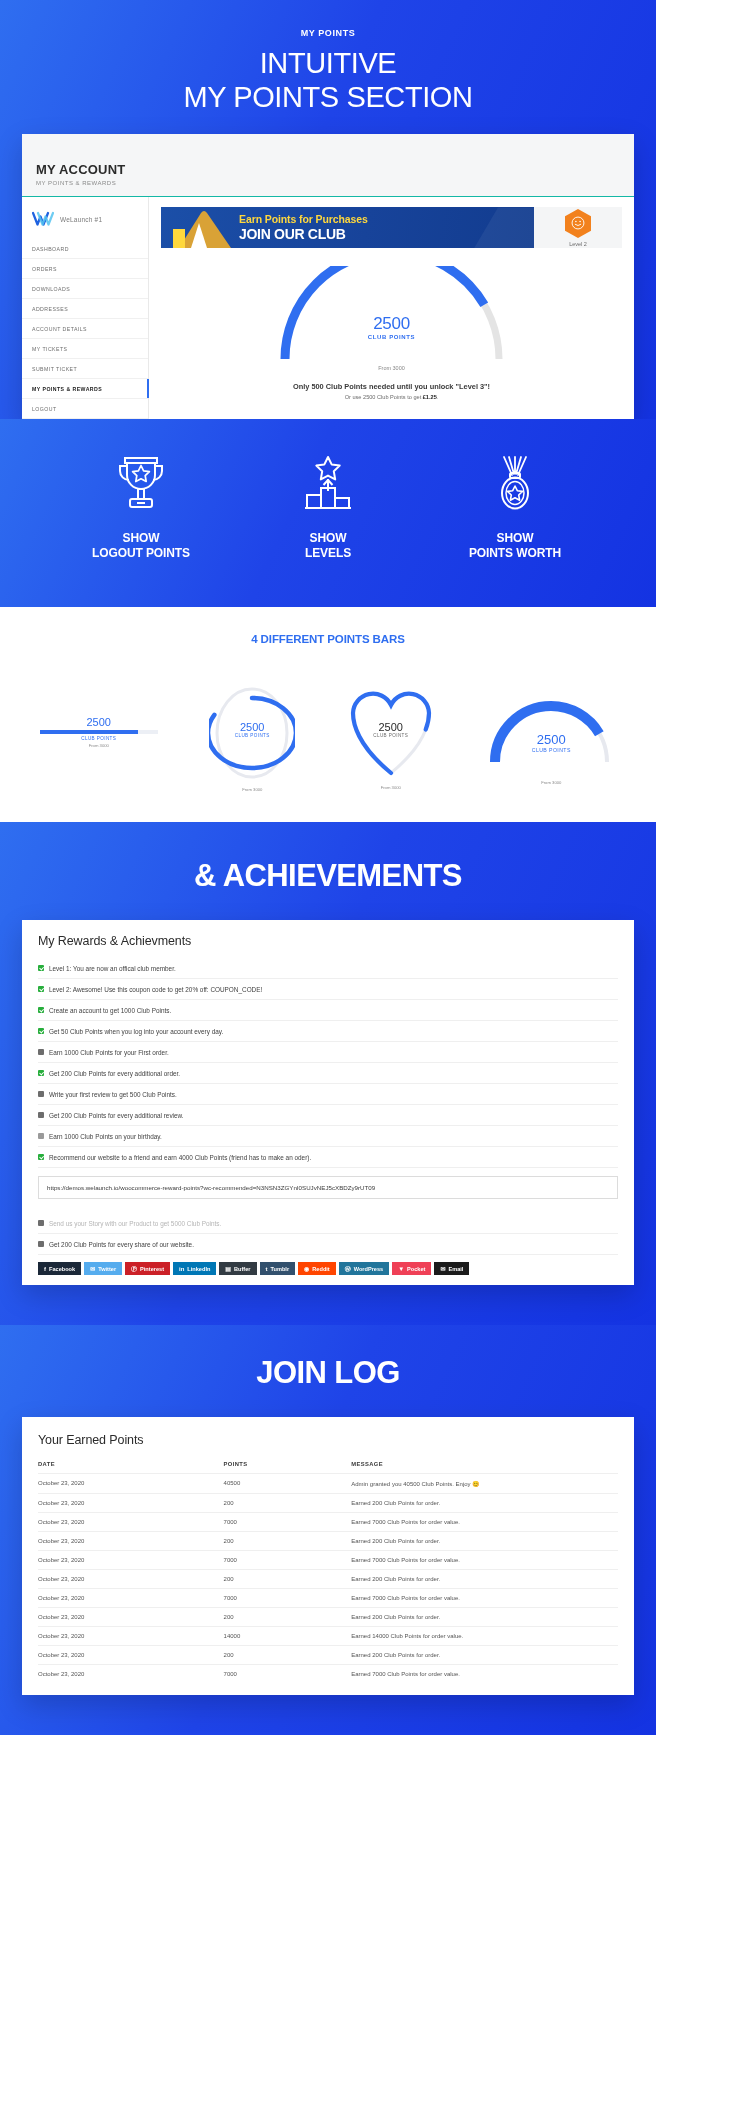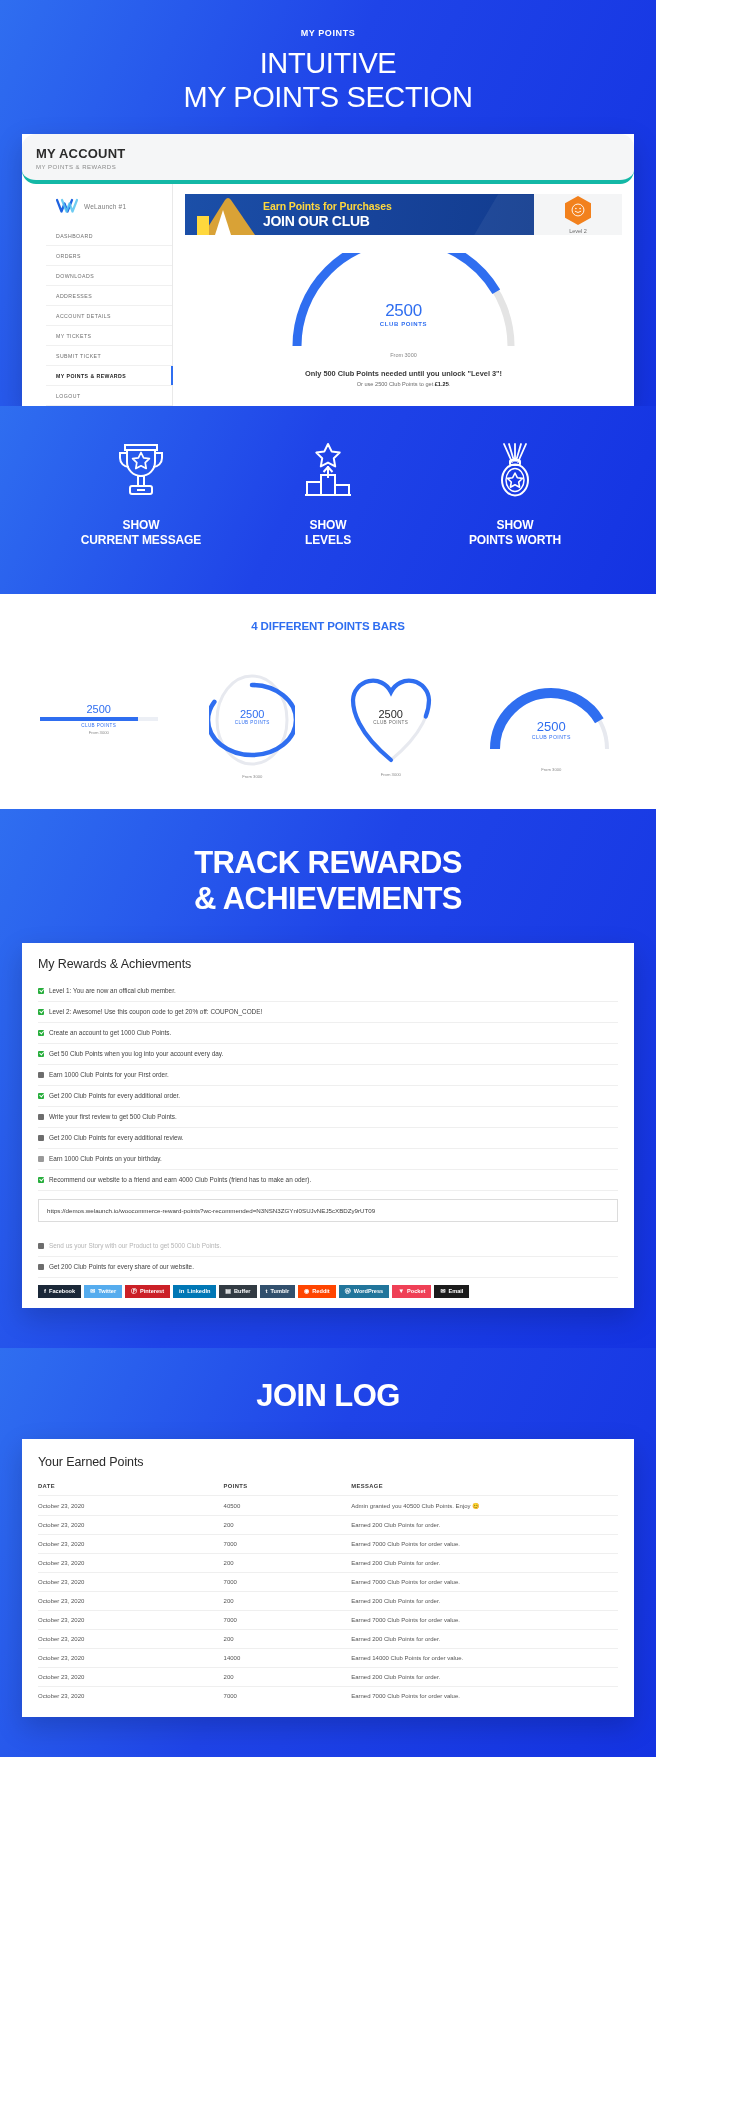--- a/index.html
+++ b/index.html
@@ -39,37 +39,36 @@
 
   
   .acct-card {
     margin: 20px 22px 0 22px;
     background: #fff;
     box-shadow: 0 10px 26px rgba(0,0,0,0.18);
     overflow: hidden;
   }
   .acct-head {
     background: #f5f6f7;
-    padding: 12px 14px 10px 14px;
-    border-bottom: 4px solid #14b8a6;
-    border-radius: 14px;
+    padding: 28px 14px 10px 14px;
+    border-bottom: 1px solid #14b8a6;
   }
   .acct-head h2 {
     font-size: 13px;
     font-weight: 700;
     color: #2b2b2b;
     letter-spacing: 0.2px;
   }
   .acct-head .sub {
     font-size: 6px;
     color: #8a8a8a;
     letter-spacing: 0.5px;
     margin-top: 3px;
   }
-  .acct-body { display: flex; min-height: 190px; margin-left: 24px; }
+  .acct-body { display: flex; min-height: 190px; }
   .acct-side {
     width: 127px;
     border-right: 1px solid #e9e9e9;
     padding: 14px 0 0 0;
     flex-shrink: 0;
   }
   .brand-row {
     display: flex;
     align-items: center;
     gap: 6px;
@@ -364,21 +363,21 @@
           <path d="M16 8 h28 v12 a14 14 0 0 1 -28 0 z" fill="none" stroke="#fff" stroke-width="2"></path>
           <path d="M16 11 h-7 v5 a9 9 0 0 0 9 9" fill="none" stroke="#fff" stroke-width="2"></path>
           <path d="M44 11 h7 v5 a9 9 0 0 1 -9 9" fill="none" stroke="#fff" stroke-width="2"></path>
           <path d="M30 10.5 l2.6 5.3 5.8 .8 -4.2 4.1 1 5.8 -5.2-2.7 -5.2 2.7 1-5.8 -4.2-4.1 5.8-.8z" fill="none" stroke="#fff" stroke-width="1.7" stroke-linejoin="round"></path>
           <path d="M27 34 h6 v10 h-6 z" fill="none" stroke="#fff" stroke-width="2"></path>
           <rect x="19" y="44" width="22" height="8" rx="2" fill="none" stroke="#fff" stroke-width="2"></rect>
           <line x1="26" y1="48" x2="34" y2="48" stroke="#fff" stroke-width="2"></line>
         </svg>
         <div class="feat-lbl">
           <div>SHOW</div>
-          <div>CURRENT MESSAGE</div>
+          <div>LOGOUT POINTS</div>
         </div>
       </div>
 
       <div class="feat">
         <svg width="60" height="62" viewBox="0 0 60 62">
           <path d="M30 2 l3.6 7.4 8.1 1.2 -5.9 5.7 1.4 8.1 -7.2-3.8 -7.2 3.8 1.4-8.1 -5.9-5.7 8.1-1.2z" fill="none" stroke="#fff" stroke-width="2" stroke-linejoin="round"></path>
           <line x1="30" y1="24" x2="30" y2="36" stroke="#fff" stroke-width="2"></line>
           <path d="M25.5 30 L30 25 L34.5 30" fill="none" stroke="#fff" stroke-width="2" stroke-linejoin="round"></path>
           <rect x="23" y="33" width="14" height="20" fill="none" stroke="#fff" stroke-width="2"></rect>
           <rect x="9" y="40" width="14" height="13" fill="none" stroke="#fff" stroke-width="2"></rect>
@@ -458,21 +457,20 @@
           <div class="bar-cap-unit" style="font-size:5.2px">CLUB POINTS</div>
         </div>
         <div class="bar-cap-from" style="margin-top:12px">From 3000</div>
       </div>
 
     </div>
   </section>
 
   <section class="blue-bg sec-rewards">
     <div class="h1-lg">
-      <div>TRACK REWARDS</div>
       <div>&amp; ACHIEVEMENTS</div>
     </div>
 
     <div class="rw-card">
       <div class="rw-title">My Rewards &amp; Achievments</div>
       <div class="rw-list" id="rw-host">
           <div class="rw-row">
             <span class="chk done"></span>
             <span>Level 1: You are now an offical club member.</span>
           </div>

